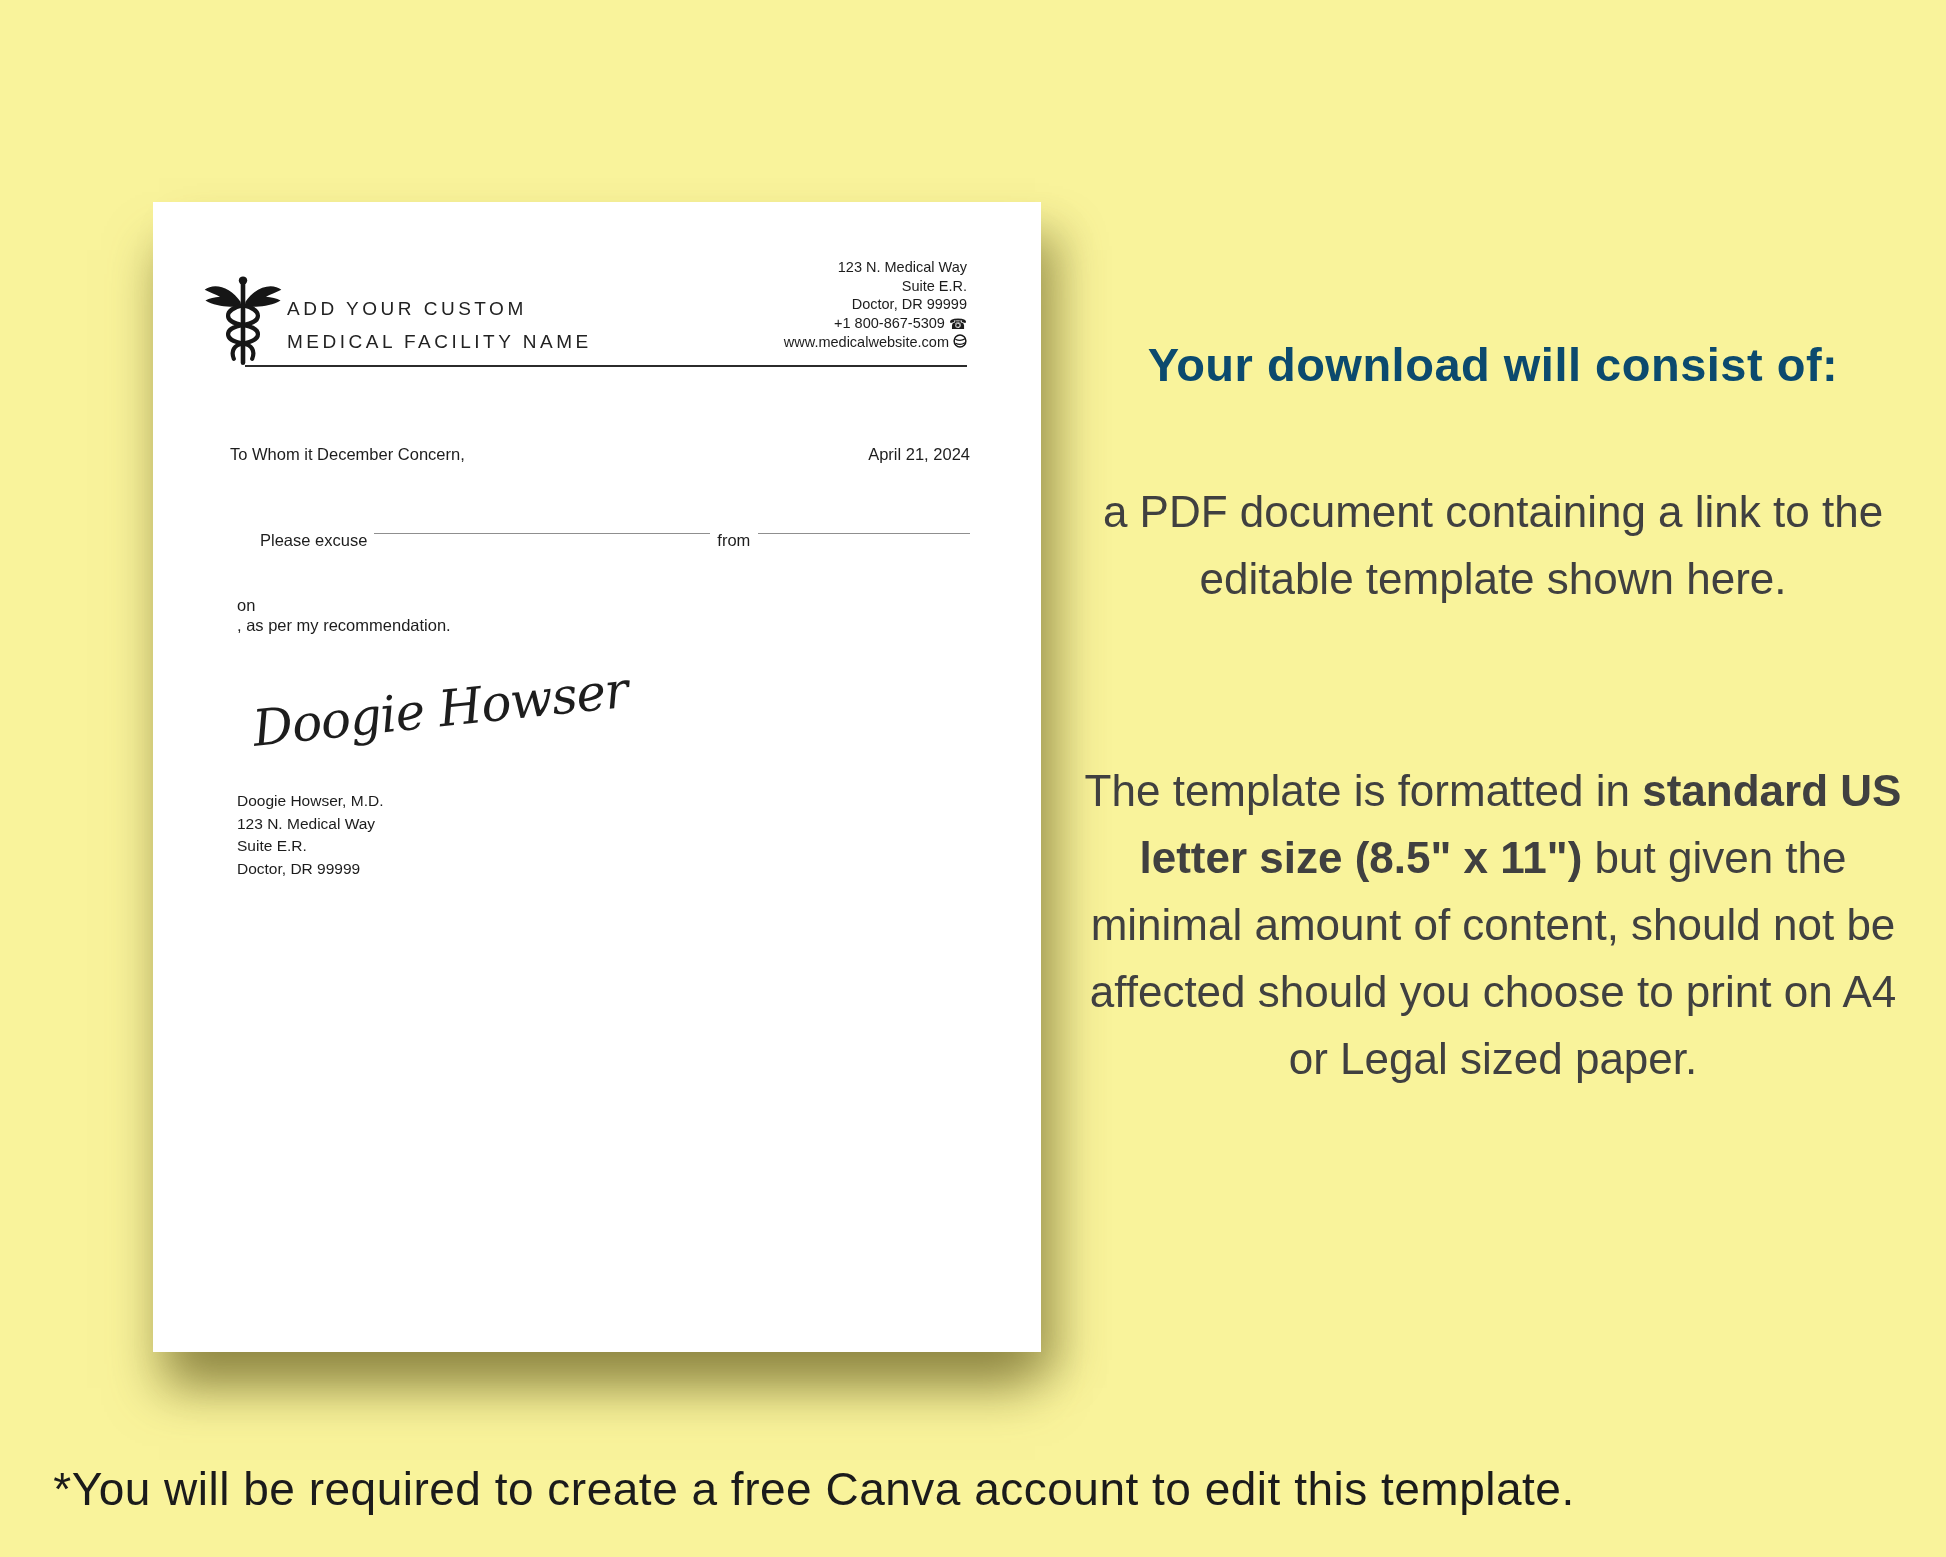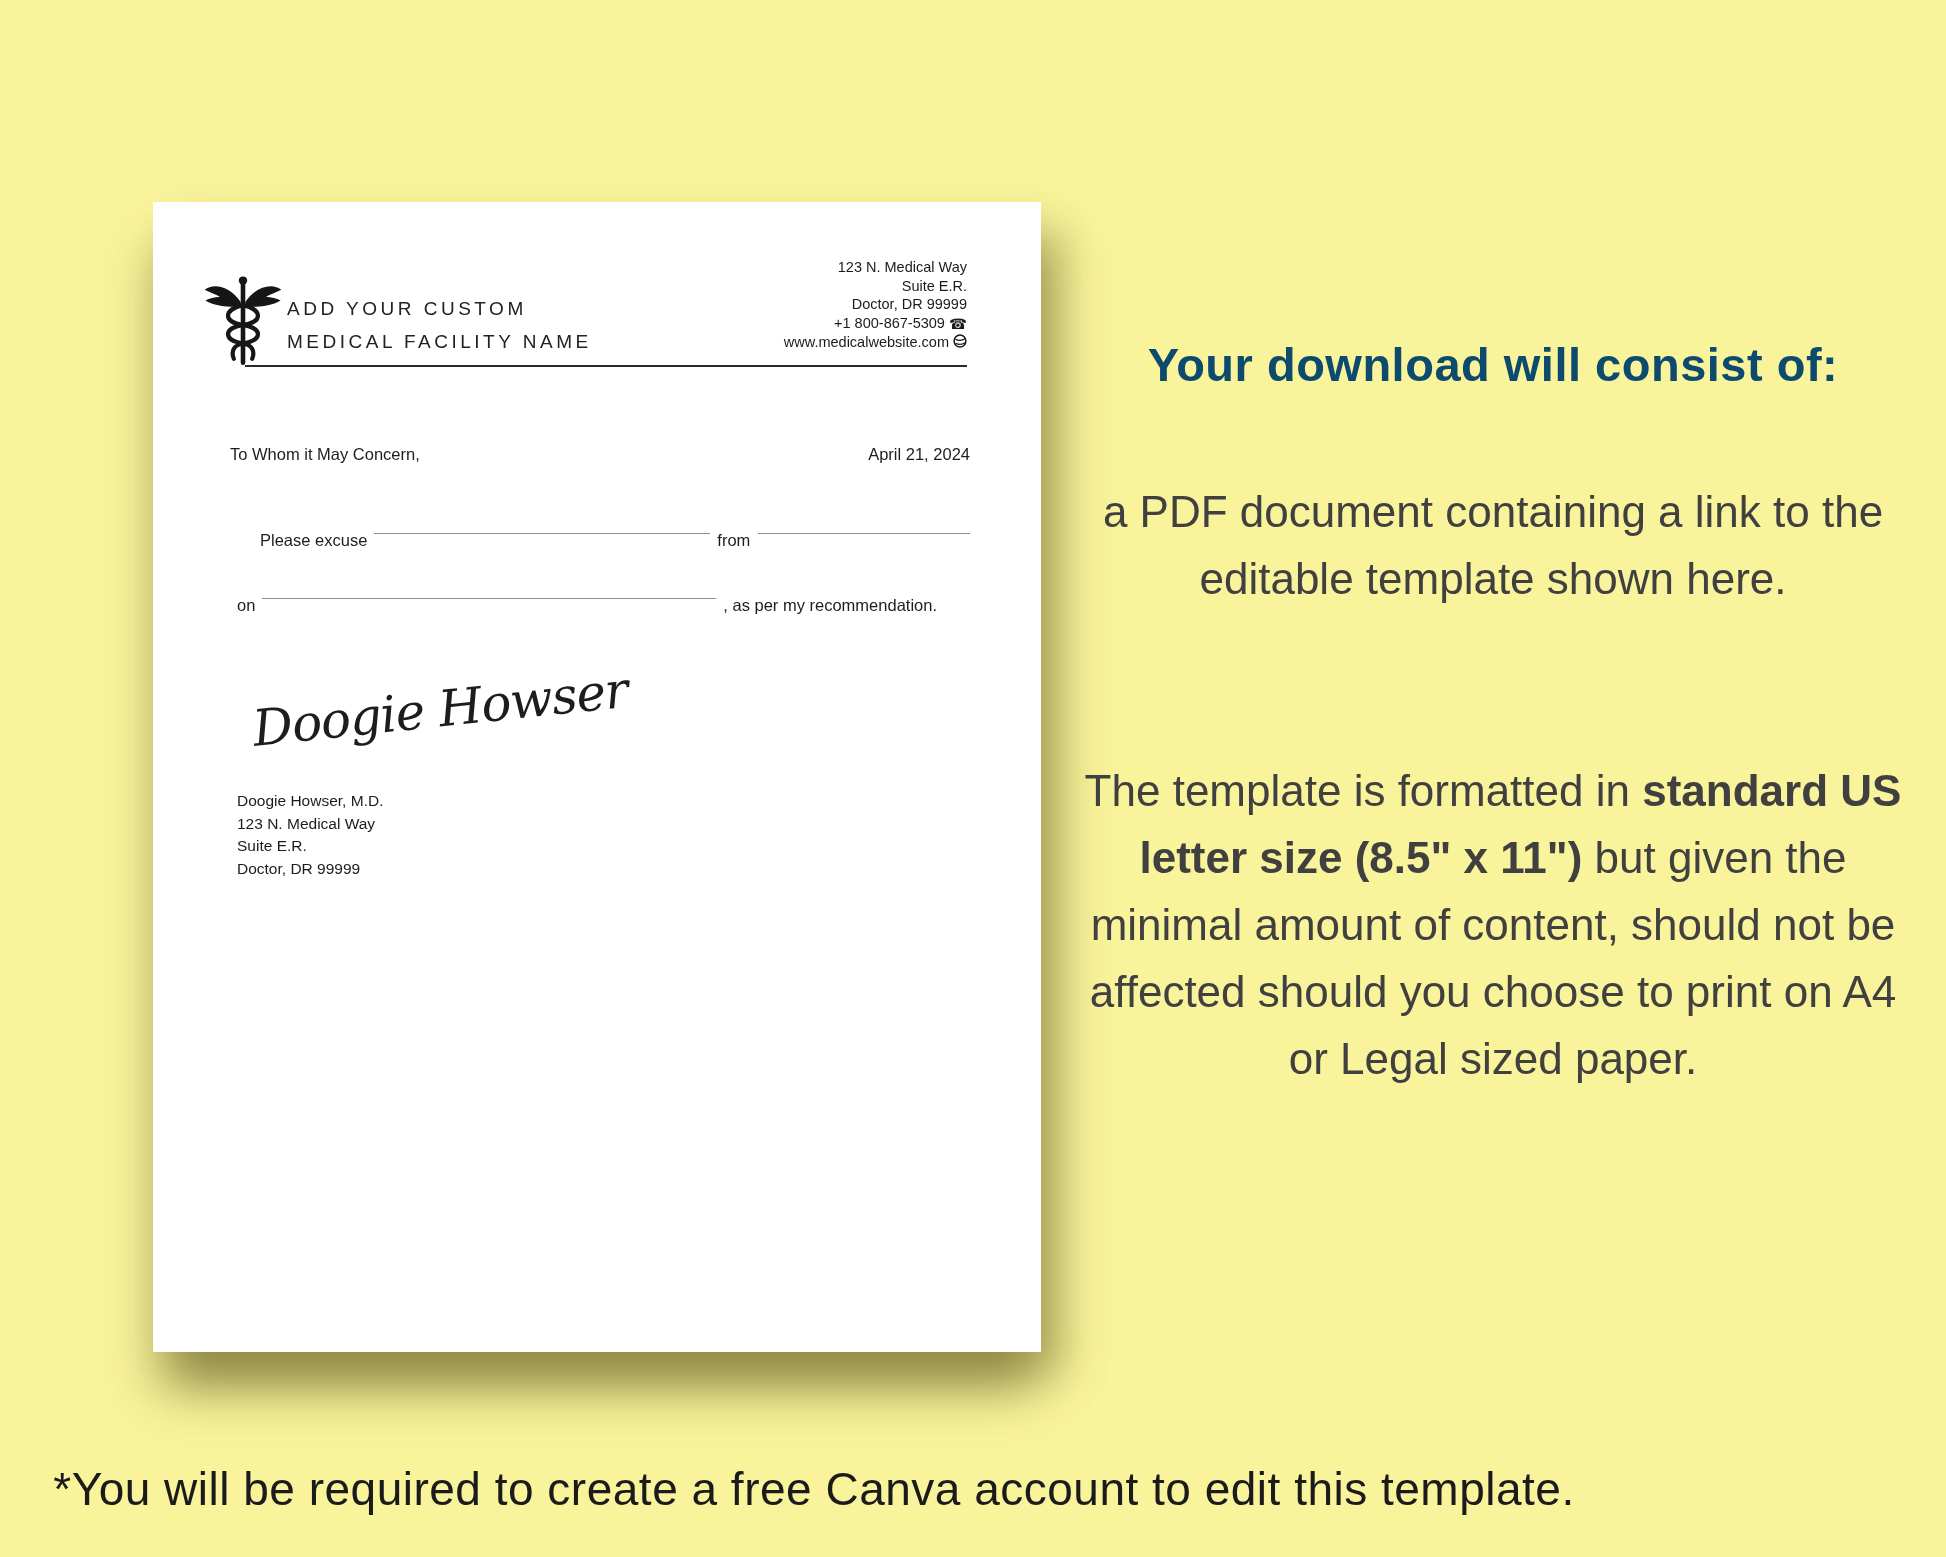--- a/index.html
+++ b/index.html
@@ -32,21 +32,21 @@
   .contact .ic{display:inline-block;margin-left:4px;vertical-align:-1px;}
   .lh-rule{position:absolute;left:92px;right:74px;top:163px;border-top:2px solid #2b2b2b;}
 
   .salutation-row{
     position:absolute;left:77px;right:71px;top:243px;
     display:flex;justify-content:space-between;align-items:baseline;
     font-size:16.5px;
   }
   .fill-line{display:flex;align-items:flex-start;font-size:16.5px;white-space:nowrap;}
   .line1{position:absolute;left:107px;right:71px;top:329px;}
-  .line2{position:absolute;left:84px;right:104px;top:394px;}
+  .line2{position:absolute;left:84px;right:104px;top:394px;flex-direction:column;}
   .blank{border-bottom:1.5px solid #8f8f8f;height:2px;align-self:baseline;}
   .blank.b1{width:336px;margin:0 7px;}
   .blank.b2{flex:1;margin-left:8px;}
   .blank.b3{flex:1;margin:0 7px;}
 
   .signature{
     position:absolute;left:100px;top:498px;
     font-family:"DejaVu Serif",serif;font-style:italic;
     font-size:50px;letter-spacing:-1px;color:#1d1d1d;
     transform:rotate(-6deg);transform-origin:left center;white-space:nowrap;
@@ -106,21 +106,21 @@
       <span>www.medicalwebsite.com</span><span class="ic"><svg width="14" height="14" viewBox="0 0 15 15" aria-hidden="true">
             <circle cx="7.5" cy="7.5" r="6.3" fill="none" stroke="#161616" stroke-width="1.6"></circle>
             <path d="M2.5 5.6 C6 7.4, 9.5 7.4, 13 5.2 M2.8 10 C6.2 11.8, 9.6 11.6, 12.8 9.4" fill="none" stroke="#161616" stroke-width="1.3"></path>
           </svg></span>
     </div>
   </div>
 
   <div class="lh-rule"></div>
 
   <div class="salutation-row">
-    <span>To Whom it May Concern,</span>
+    <span>To Whom it December Concern,</span>
     <span>April 21, 2024</span>
   </div>
 
   <div class="fill-line line1">
     <span>Please excuse</span>
     <span class="blank b1"></span>
     <span>from</span>
     <span class="blank b2"></span>
   </div>
 

